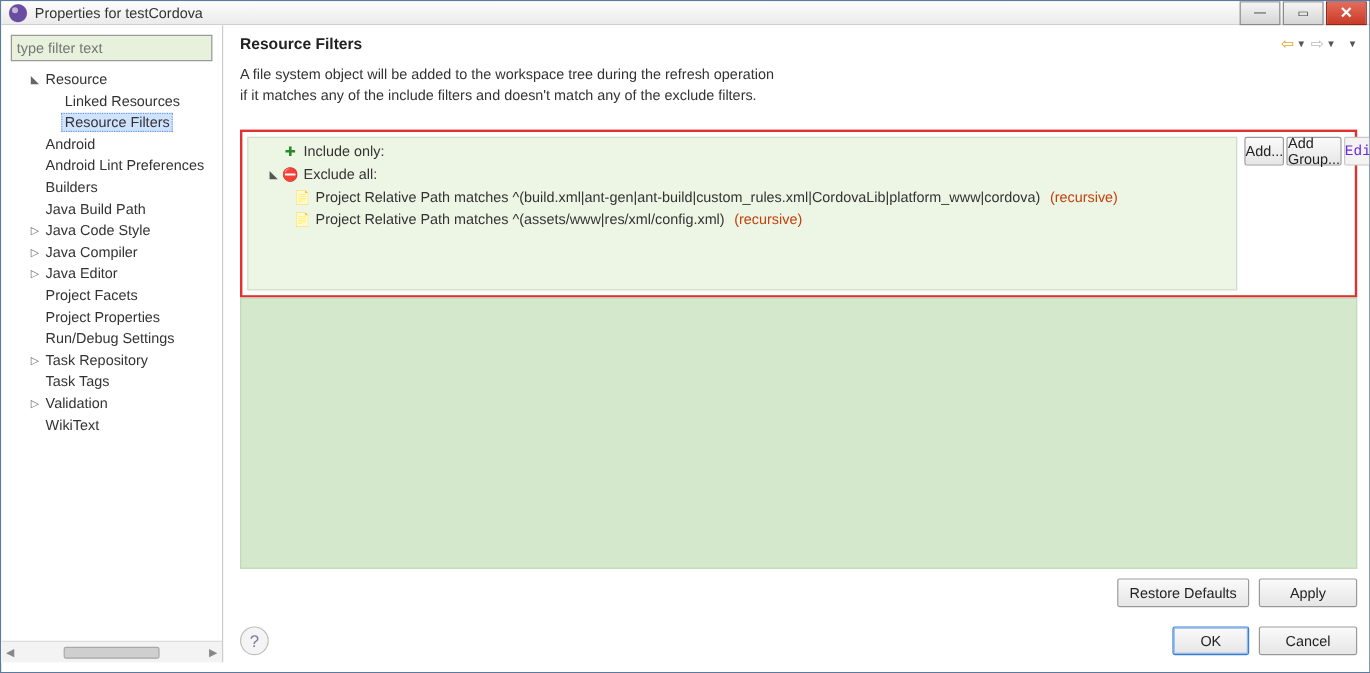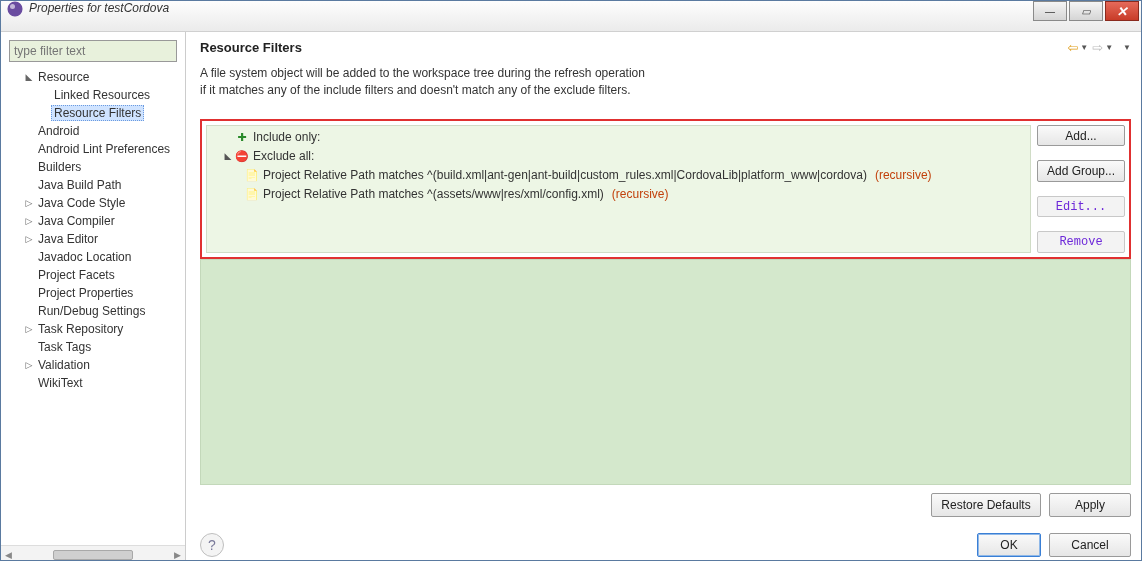--- a/index.html
+++ b/index.html
@@ -7,27 +7,26 @@
     font-family: "Segoe UI", Tahoma, sans-serif;
     font-size: 12px;
     background: #fff;
     width: 1142px;
     height: 561px;
     overflow: hidden;
     border: 1px solid #5a7aa0;
   }
   
   .titlebar {
-    height: 31px;
+    height: 20px;
     background: linear-gradient(#fdfdfd, #ebebeb);
     border-bottom: 1px solid #d0d0d0;
     display: flex;
-    align-items: flex-start;
+    align-items: center;
     padding: 0 2px 0 6px;
-    font-style: italic;
   }
   .titlebar .icon {
     width: 16px; height:16px;
     background:
       radial-gradient(circle at 8px 8px, #6a4ca0 0, #6a4ca0 7px, transparent 8px);
     border-radius:50%;
     margin-right:6px;
     position:relative;
   }
   .titlebar .icon::after{
@@ -133,22 +132,22 @@
   .ic-file::before { content:"📄"; font-size:11px; filter:sepia(1) saturate(3) hue-rotate(-20deg); }
   .filtertree .txt { color:#333; }
   .filtertree .suffix { color:#c2410c; margin-left:8px; }
   .filtertree .ind-a { padding-left:10px; }
   .filtertree .ind-b { padding-left:34px; }
 
   .btncol {
     width:88px;
     margin-left:6px;
     display:flex;
-    flex-direction:column;
-    gap:14px;
+    flex-direction:row;
+    gap:2px;
   }
   .btn {
     height:24px;
     border:1px solid #9a9a9a;
     background:linear-gradient(#fafafa,#e6e6e6);
     font-size:12px; color:#222;
     display:flex; align-items:center; justify-content:center;
     border-radius:2px;
     cursor:default;
   }
@@ -241,24 +240,20 @@
           <span class="twisty">▷</span>
           <span class="label">Java Code Style</span>
         </div>
         <div class="node ind1">
           <span class="twisty">▷</span>
           <span class="label">Java Compiler</span>
         </div>
         <div class="node ind1">
           <span class="twisty">▷</span>
           <span class="label">Java Editor</span>
-        </div>
-        <div class="node ind1">
-          <span class="twisty"></span>
-          <span class="label">Javadoc Location</span>
         </div>
         <div class="node ind1">
           <span class="twisty"></span>
           <span class="label">Project Facets</span>
         </div>
         <div class="node ind1">
           <span class="twisty"></span>
           <span class="label">Project Properties</span>
         </div>
         <div class="node ind1">

